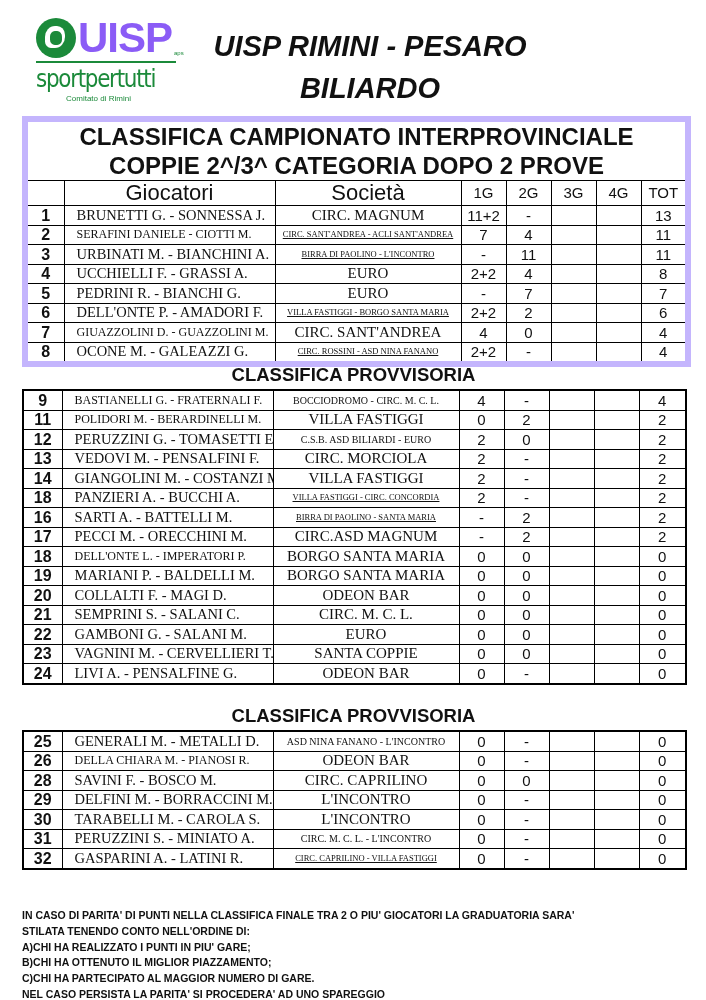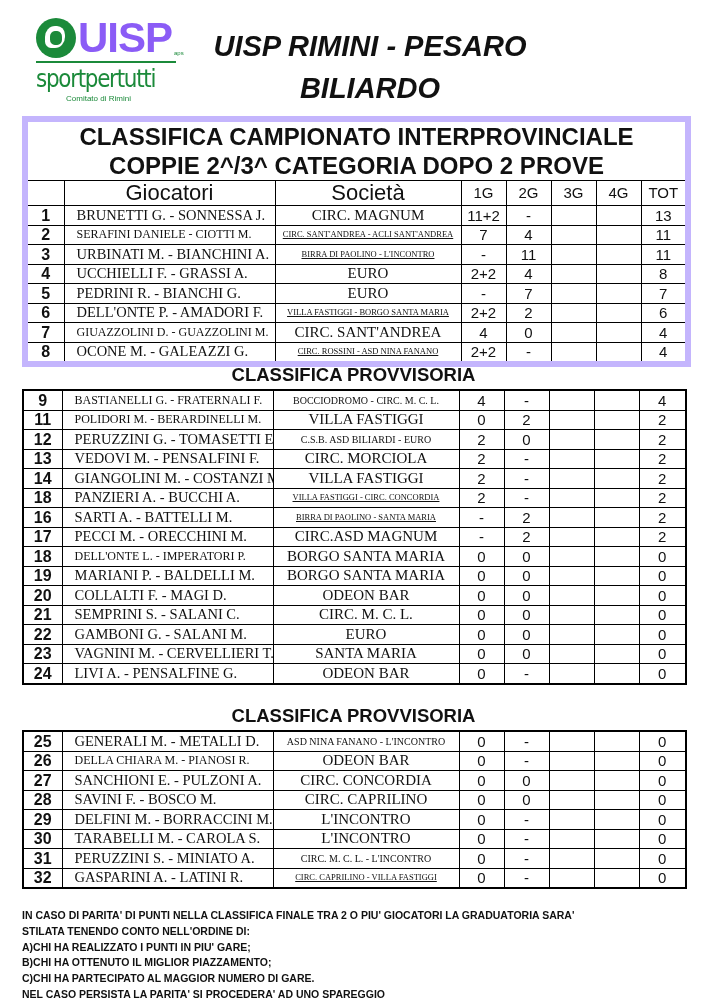--- a/index.html
+++ b/index.html
@@ -310,21 +310,21 @@
         <td class="club">EURO</td>
         <td class="num">0</td>
         <td class="num">0</td>
         <td class="num"></td>
         <td class="num"></td>
         <td class="num">0</td>
       </tr>
       <tr>
         <td class="rank">23</td>
         <td class="player">VAGNINI M. - CERVELLIERI T.</td>
-        <td class="club">SANTA MARIA</td>
+        <td class="club">SANTA COPPIE</td>
         <td class="num">0</td>
         <td class="num">0</td>
         <td class="num"></td>
         <td class="num"></td>
         <td class="num">0</td>
       </tr>
       <tr>
         <td class="rank">24</td>
         <td class="player">LIVI A. - PENSALFINE G.</td>
         <td class="club">ODEON BAR</td>
@@ -360,30 +360,20 @@
         <td class="num"></td>
         <td class="num"></td>
         <td class="num">0</td>
       </tr>
       <tr>
         <td class="rank">26</td>
         <td class="player sm">DELLA CHIARA M. - PIANOSI R.</td>
         <td class="club">ODEON BAR</td>
         <td class="num">0</td>
         <td class="num">-</td>
-        <td class="num"></td>
-        <td class="num"></td>
-        <td class="num">0</td>
-      </tr>
-      <tr>
-        <td class="rank">27</td>
-        <td class="player">SANCHIONI E. - PULZONI A.</td>
-        <td class="club">CIRC. CONCORDIA</td>
-        <td class="num">0</td>
-        <td class="num">0</td>
         <td class="num"></td>
         <td class="num"></td>
         <td class="num">0</td>
       </tr>
       <tr>
         <td class="rank">28</td>
         <td class="player">SAVINI F. - BOSCO M.</td>
         <td class="club">CIRC. CAPRILINO</td>
         <td class="num">0</td>
         <td class="num">0</td>

